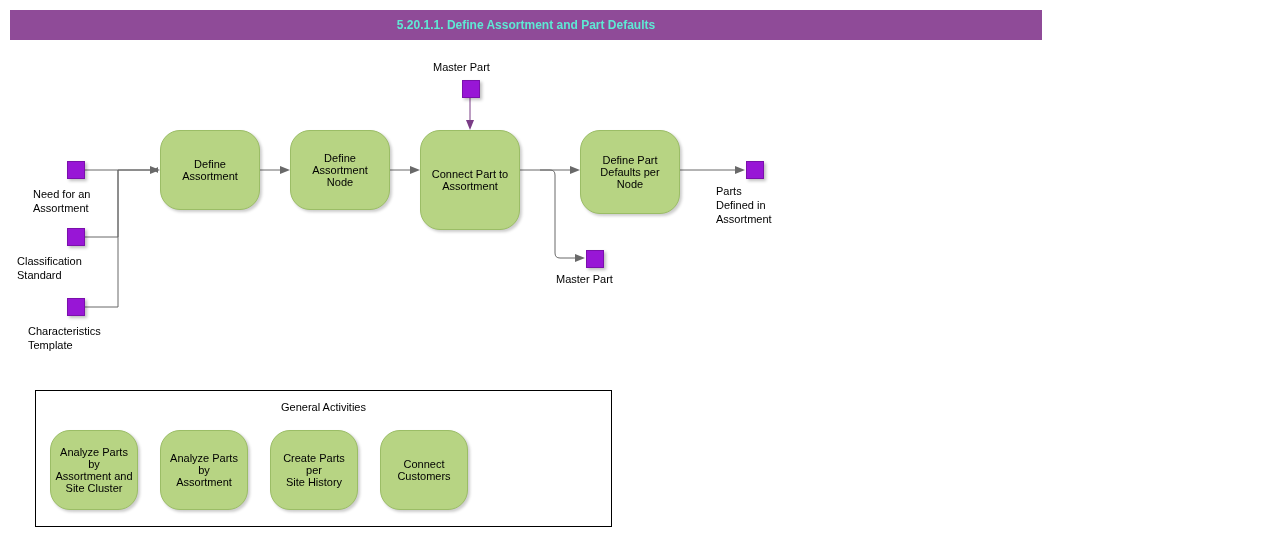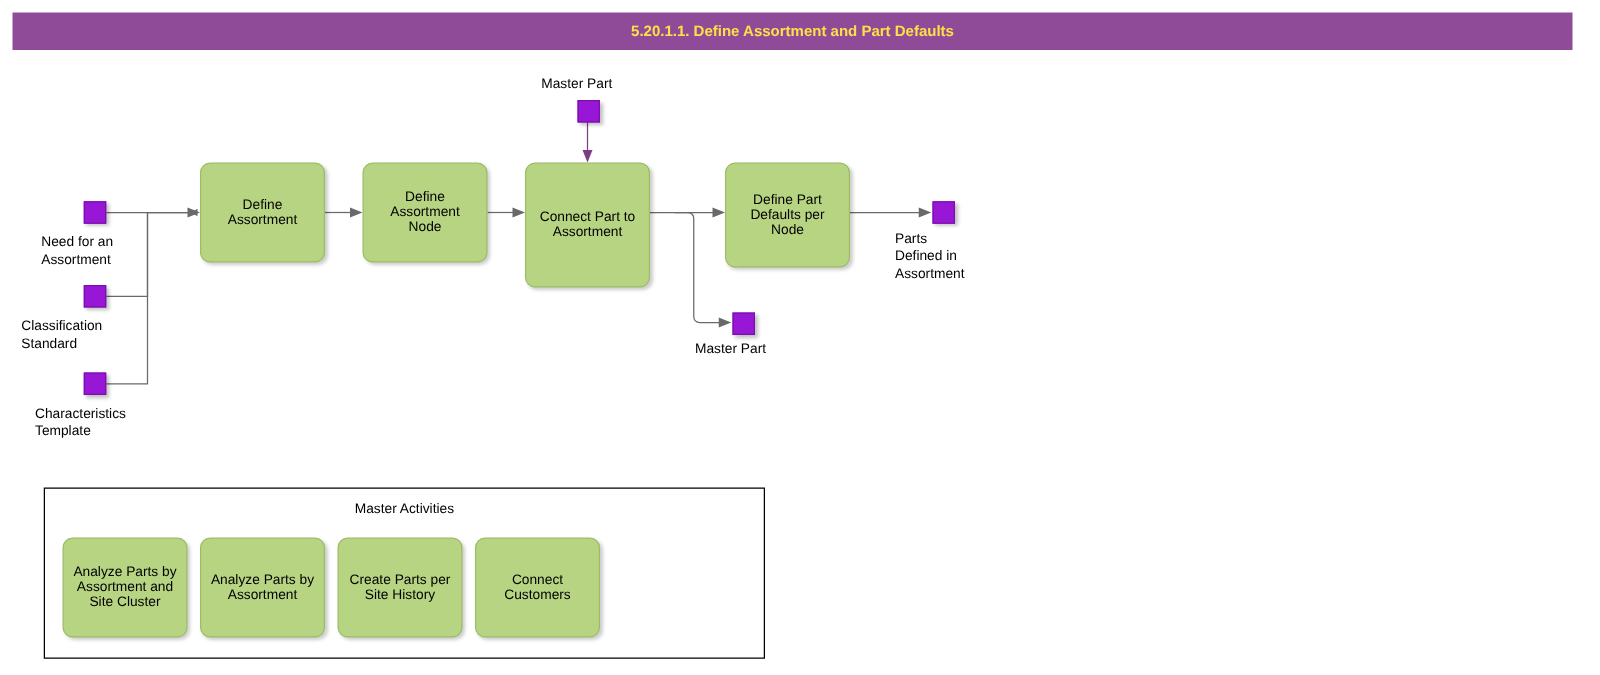--- a/index.html
+++ b/index.html
@@ -1,19 +1,19 @@
 <!DOCTYPE html>
 <html><head>
 <meta charset="utf-8">
 <style>
   html,body{margin:0;padding:0;background:#fff;font-family:Arial,Helvetica,sans-serif;font-size:11px;color:#000}
   .page{position:relative;width:1280px;height:540px}
-  .titlebar{position:absolute;left:10px;top:10px;width:1248px;height:30px;background:#8f4b98;color:#fde047;font-weight:bold;font-size:12px;display:flex;align-items:center;justify-content:center}
-  .node{position:absolute;background:#b7d483;border:1px solid #9bbd66;border-radius:8px;box-shadow:2px 2px 3px rgba(0,0,0,.2);display:flex;align-items:center;justify-content:center;text-align:center;padding:4px;box-sizing:border-box}
-  .small-node{width:100px;height:80px}
+  .titlebar{position:absolute;left:10px;top:10px;width:1032px;height:30px;background:#8f4b98;color:#5eead4;font-weight:bold;font-size:12px;display:flex;align-items:center;justify-content:center}
+  .node{position:absolute;background:#b7d483;border:1px solid #9bbd66;border-radius:20px;box-shadow:2px 2px 3px rgba(0,0,0,.2);display:flex;align-items:center;justify-content:center;text-align:center;padding:4px;box-sizing:border-box}
+  .small-node{width:88px;height:80px}
   .port{position:absolute;width:16px;height:16px;background:#9816d6;border:1px solid #7a10ab;box-shadow:2px 2px 3px rgba(0,0,0,.25)}
   .port-lbl{position:absolute;text-align:left;line-height:1.25}
   .panel{position:absolute;border:1px solid #000}
   .panel-title{position:absolute;left:0;top:10px;width:100%;text-align:center}
   svg.wires{position:absolute;left:0;top:0;width:1280px;height:540px;pointer-events:none}
   .wire{fill:none;stroke:#696969;stroke-width:1}
   .wire-purple{fill:none;stroke:#7a3c86;stroke-width:1}
   .arrow{fill:#696969}
   .arrow-purple{fill:#7a3c86}
 </style>
@@ -76,21 +76,21 @@
     <span>Define Part<br>Defaults per<br>Node</span>
   </div>
 
   <div class="port" style="left:586px;top:250px"></div>
   <div class="port-lbl" style="left:556px;top:273px;width:80px">Master Part</div>
 
   <div class="port" style="left:746px;top:161px"></div>
   <div class="port-lbl" style="left:716px;top:185px;width:80px">Parts<br>Defined in<br>Assortment</div>
 
   <div class="panel" style="left:35px;top:390px;width:575px;height:135px">
-    <div class="panel-title">Master Activities</div>
+    <div class="panel-title">General Activities</div>
   </div>
   <div class="node small-node" style="left:50px;top:430px">
     <span>Analyze Parts by<br>Assortment and<br>Site Cluster</span>
   </div>
   <div class="node small-node" style="left:160px;top:430px">
     <span>Analyze Parts by<br>Assortment</span>
   </div>
   <div class="node small-node" style="left:380px;top:430px">
     <span>Connect<br>Customers</span>
   </div>

